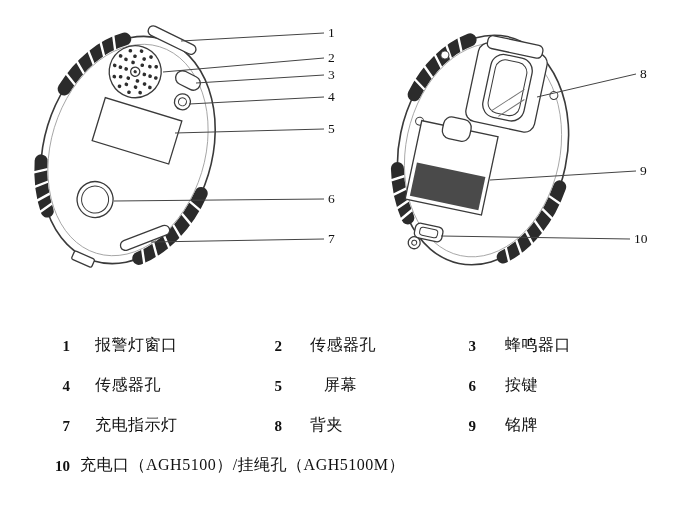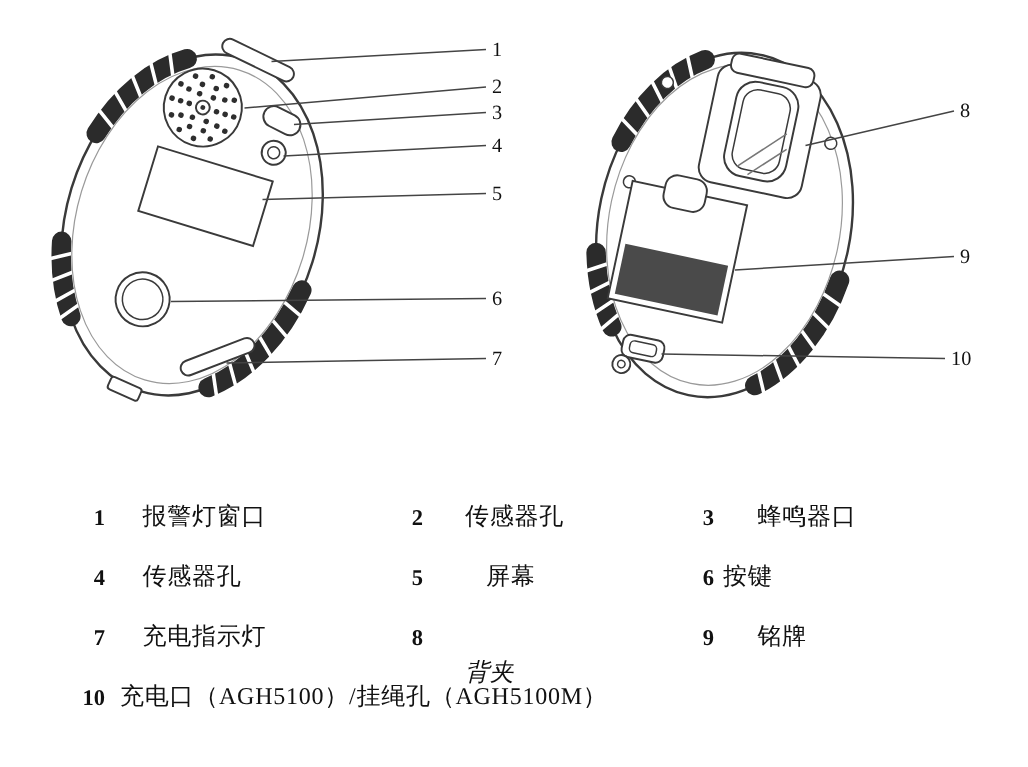--- a/index.html
+++ b/index.html
@@ -146,26 +146,26 @@
     <span class="lnum" style="left:250px; top:337px;">2</span>
     <span class="llabel" style="left:310px; top:336px;">传感器孔</span>
     <span class="lnum" style="left:444px; top:337px;">3</span>
     <span class="llabel" style="left:505px; top:336px;">蜂鸣器口</span>
 
     <span class="lnum" style="left:38px;  top:377px;">4</span>
     <span class="llabel" style="left:95px;  top:376px;">传感器孔</span>
     <span class="lnum" style="left:250px; top:377px;">5</span>
     <span class="llabel" style="left:324px; top:376px;">屏幕</span>
     <span class="lnum" style="left:444px; top:377px;">6</span>
-    <span class="llabel" style="left:482px; top:376px;">按键</span>
+    <span class="llabel" style="left:505px; top:376px;">按键</span>
 
     <span class="lnum" style="left:38px;  top:417px;">7</span>
     <span class="llabel" style="left:95px;  top:416px;font-family:Liberation Serif, serif;">充电指示灯</span>
     <span class="lnum" style="left:250px; top:417px;">8</span>
-    <span class="llabel" style="left:310px; top:440px;font-style:italic;">背夹</span>
+    <span class="llabel" style="left:310px; top:416px;">背夹</span>
     <span class="lnum" style="left:444px; top:417px;">9</span>
     <span class="llabel" style="left:505px; top:416px;">铭牌</span>
 
     <span class="lnum" style="left:28px;  top:457px; width:42px;">10</span>
     <span class="llabel" style="left:80px;  top:456px;">充电口（AGH5100）/挂绳孔（AGH5100M）</span>
   </div>
 
 </div>
 
 </body></html>

